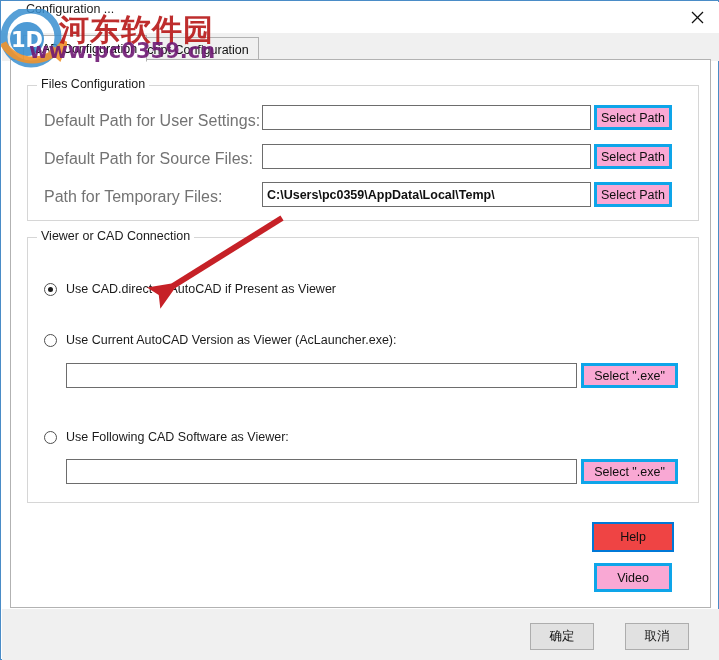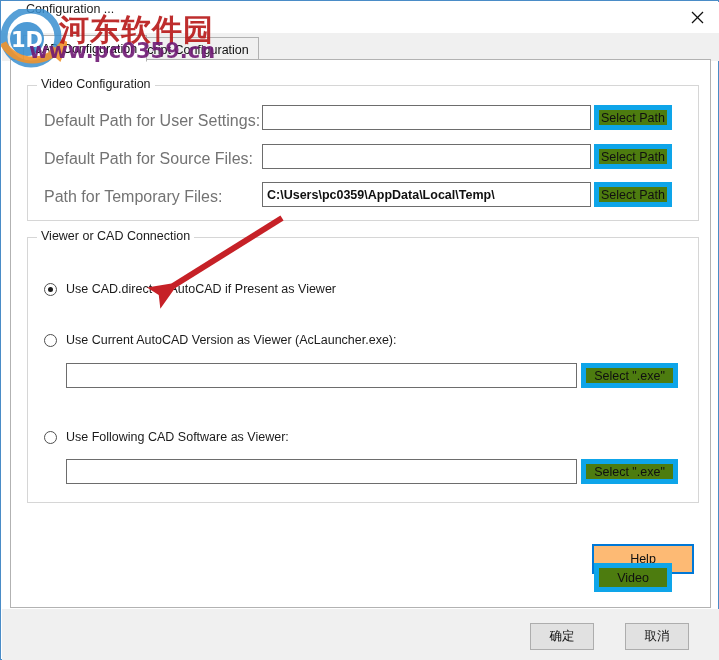--- a/index.html
+++ b/index.html
@@ -154,22 +154,22 @@
     color: #101010;
     padding: 0 4px;
     outline: none;
     height: 25px;
     line-height: 23px;
     font-weight: bold;
   }
   .btn {
     position: absolute;
     box-sizing: border-box;
-    border: 5px solid #0ea5e9;
-    background: #4d7c0f;
+    border: 3px solid #0ea5e9;
+    background: #f9a8d4;
     font-family: "Liberation Sans", sans-serif;
     font-size: 12.5px;
     color: #101010;
     height: 25px;
     cursor: pointer;
     display: flex;
     align-items: center;
     justify-content: center;
     white-space: nowrap;
   }
@@ -223,25 +223,25 @@
   #radio-3 { left: 33px; top: 370px; }
 
   #in-acl   { left: 55px; top: 303px; width: 511px; }
   #btn-acl  { left: 570px; top: 303px; width: 97px; }
   #in-cad   { left: 55px; top: 399px; width: 511px; }
   #btn-cad  { left: 570px; top: 399px; width: 97px; }
 
   
   #btn-help {
     left: 581px;
-    top: 484px;
-    width: 102px;
+    top: 462px;
+    width: 82px;
     height: 30px;
     border: 2px solid #0078d7;
-    background: #fdba74;
+    background: #ef4444;
   }
   #btn-video {
     left: 583px;
     top: 503px;
     width: 78px;
     height: 29px;
   }
 
   
   #footer {
@@ -340,21 +340,21 @@
       <span>CAD Configuration</span>
     </div>
     <div class="tab unselected" id="tab-script">
       <span>Script Configuration</span>
     </div>
   </div>
 
   <div id="body-panel">
 
     <div class="groupbox" id="gb-path">
-      <div class="group-title">Video Configuration</div>
+      <div class="group-title">Files Configuration</div>
     </div>
 
     <div class="field-label" id="lbl-user">Default Path for User Settings:</div>
     <input class="text-input" id="in-user" type="text" value="" style="">
     <div class="btn" id="btn-user">Select Path</div>
 
     <div class="field-label" id="lbl-source">Default Path for Source Files:</div>
     <input class="text-input" id="in-source" type="text" value="" style="">
     <div class="btn" id="btn-source">Select Path</div>
 

